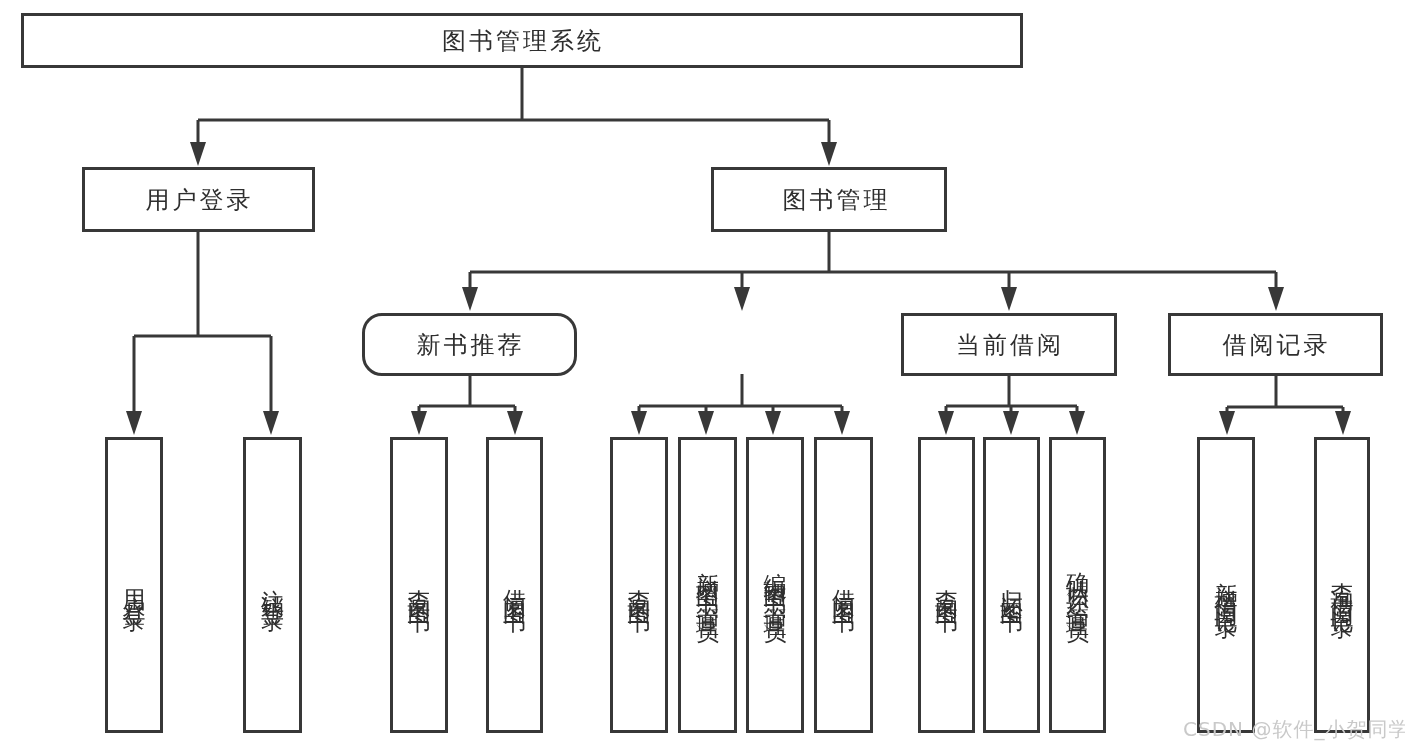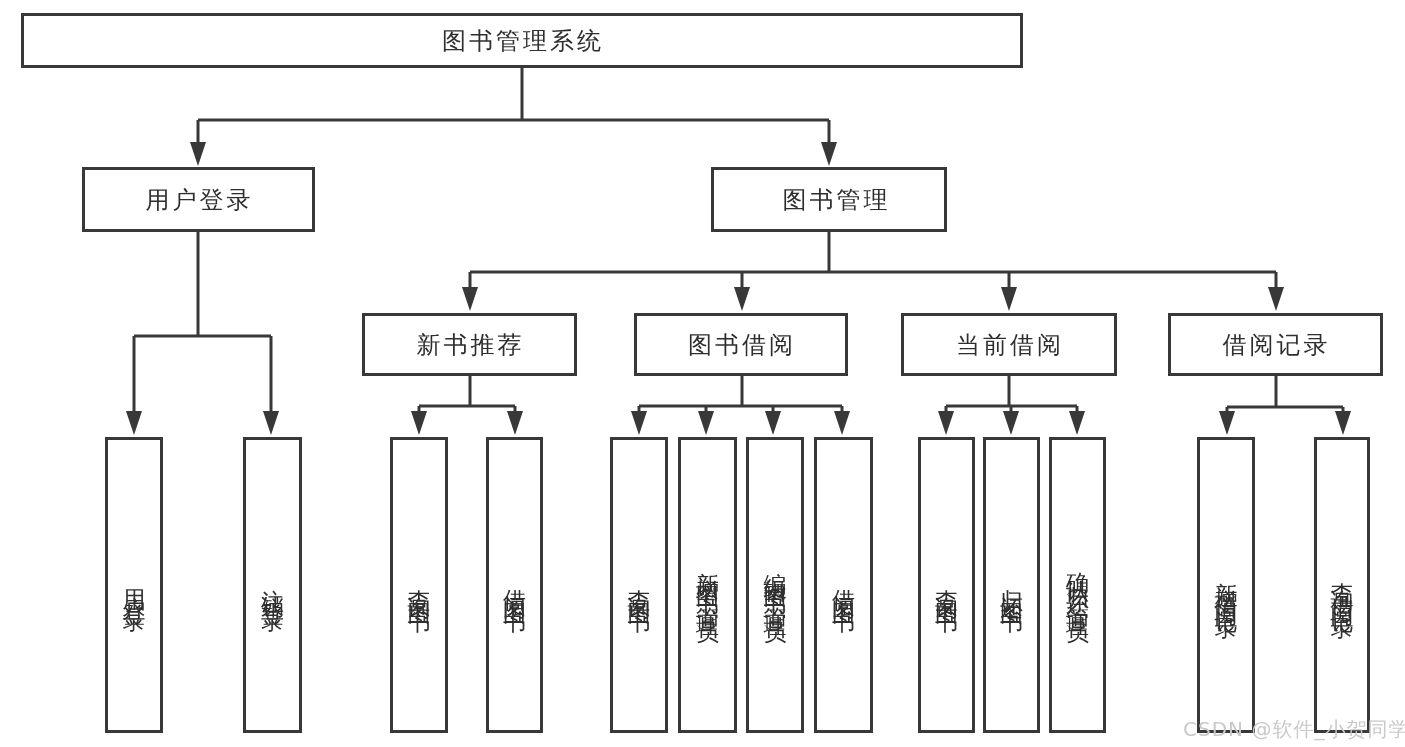--- a/index.html
+++ b/index.html
@@ -88,25 +88,22 @@
     <span class="lbl">图书管理系统</span>
   </div>
 
   <div class="box h" style="left:82px; top:167px; width:233px; height:65px;">
     <span class="lbl">用户登录</span>
   </div>
   <div class="box h" style="left:711px; top:167px; width:236px; height:65px;padding-left:13px;">
     <span class="lbl">图书管理</span>
   </div>
 
-  <div class="box h" style="left:362px; top:313px; width:215px; height:63px;">
+  <div class="box h" style="left:362px; top:313px; width:215px; height:63px;border-radius:20px;">
     <span class="lbl">新书推荐</span>
-  </div>
-  <div class="box h" style="left:634px; top:313px; width:214px; height:63px;">
-    <span class="lbl">图书借阅</span>
   </div>
   <div class="box h" style="left:1168px; top:313px; width:215px; height:63px;">
     <span class="lbl">借阅记录</span>
   </div>
   <div class="box h" style="left:901px; top:313px; width:216px; height:63px;">
     <span class="lbl">当前借阅</span>
   </div>
 
   <div class="box v" style="left:105px; top:437px; width:58px; height:296px;">
     <span class="lbl">用户登录</span>

